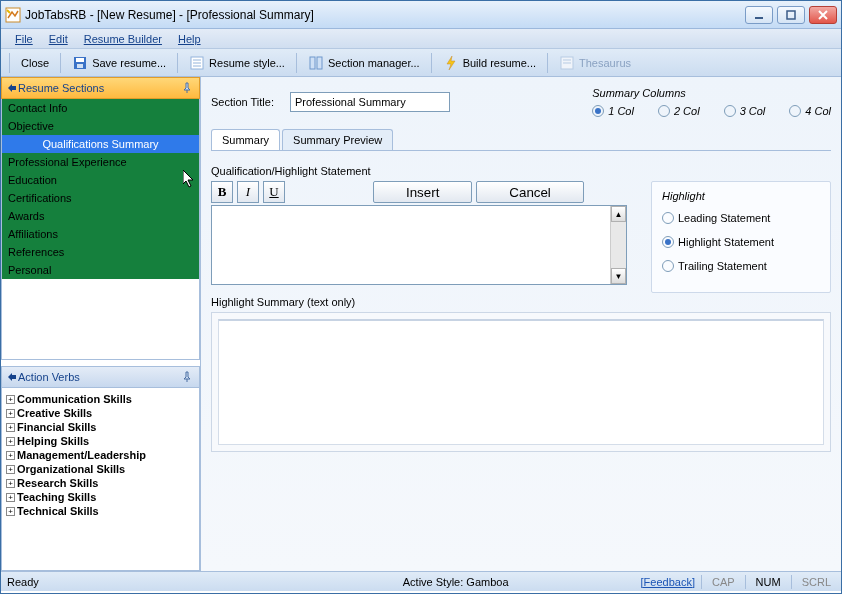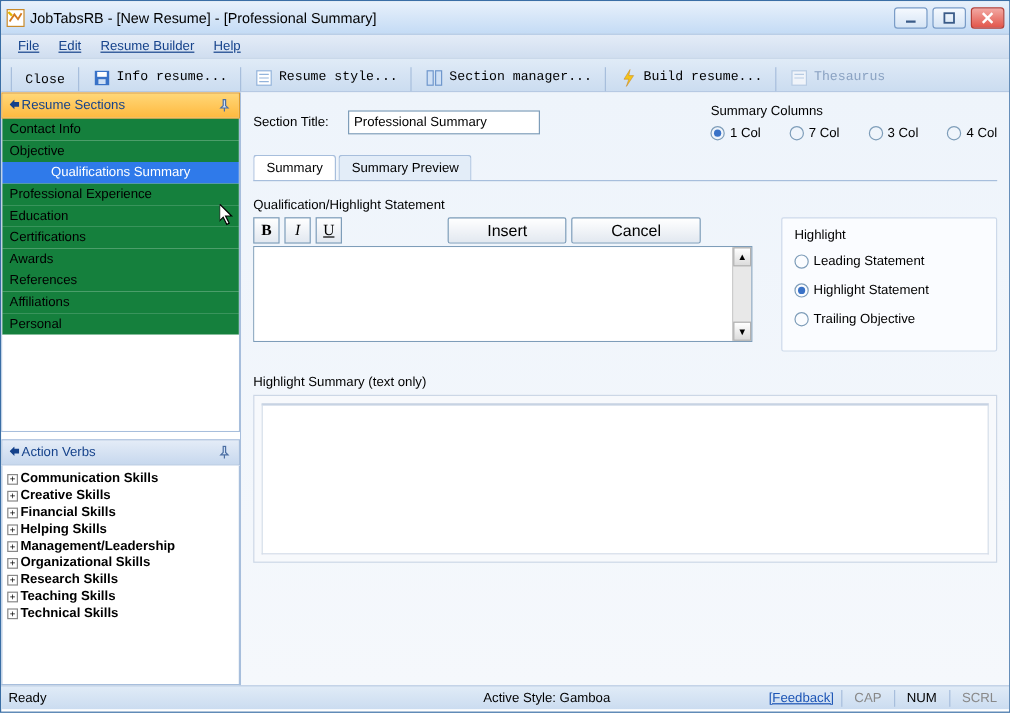--- a/index.html
+++ b/index.html
@@ -12,21 +12,21 @@
 .win-buttons { display: flex; gap: 4px; }
 .win-btn { width: 28px; height: 18px; border: 1px solid #7a9cc7; border-radius: 3px; background: linear-gradient(to bottom, #f5f9fe, #d5e4f5); display: flex; align-items: center; justify-content: center; cursor: pointer; }
 .win-btn.close { background: linear-gradient(to bottom, #f2a9a3, #e2554a); border-color:#b53f36; }
 .win-btn svg { width: 12px; height: 12px; }
 
 
 .menubar { height: 20px; background: linear-gradient(to bottom, #e4ecf7, #d0def0); display: flex; align-items: center; padding: 0 8px; gap: 4px; border-bottom: 1px solid #b5c9e2; }
 .menu-item { padding: 2px 6px; color: #15428b; text-decoration: underline; cursor: pointer; }
 
 
-.toolbar { height: 28px; background: linear-gradient(to bottom, #e0ebf7, #cbdcf0); display: flex; align-items: flex-end; padding: 0 4px; border-bottom: 1px solid #a7bedc; font-family: Liberation Mono, monospace; }
+.toolbar { height: 28px; background: linear-gradient(to bottom, #e0ebf7, #cbdcf0); display: flex; align-items: center; padding: 0 4px; border-bottom: 1px solid #a7bedc; }
 .tool-sep { width:1px; height:20px; background:#a7bedc; margin:0 4px; }
 .tool-btn { display: flex; align-items: center; padding: 2px 6px; border: 1px solid transparent; border-radius: 3px; cursor: pointer; gap: 4px; color: #000; }
 .tool-btn.disabled { color: #8aa2c2; cursor: default; }
 .tool-btn .icon { width: 16px; height: 16px; display: inline-flex; align-items: center; justify-content: center; }
 
 
 .main { display: flex; height: calc(100% - 28px - 22px - 28px - 20px); }
 
 
 .leftcol { width: 200px; border-right: 1px solid #a7bedc; display: flex; flex-direction: column; background: #fff; }
@@ -42,22 +42,22 @@
 .verbs-list { border:1px solid #a7bedc; border-top:none; padding: 4px 2px; flex:1; overflow:auto; background:#fff; }
 .verb-item { display:flex; align-items:center; gap:2px; padding:1px 2px; color:#000; cursor:pointer; font-weight: bold; }
 .verb-toggle { width:9px; height:9px; border:1px solid #888; font-size:8px; line-height:7px; text-align:center; font-weight:normal; }
 
 
 .rightcol { flex:1; padding: 10px; background: linear-gradient(to bottom, #eef4fb, #f5f8fc); display:flex; flex-direction:column; }
 .toprow { display:flex; align-items:center; gap: 16px; margin-bottom: 12px; }
 .label { color:#000; }
 .title-input { width: 160px; height: 20px; border:1px solid #7e9db9; padding: 0 4px; font-size:11px; background:#fff; }
 .summary-cols { margin-left:auto; }
-.fieldset-title { font-size:11px; margin-bottom:6px; }
-.radio-row { display:flex; gap: 24px; align-items:center; }
+.fieldset-title { font-size:11px; margin-bottom:6px;font-style:italic; }
+.radio-row { display:flex; gap: 24px; align-items:center;font-style:italic; }
 .radio-lbl { display:flex; align-items:center; gap:4px; cursor:pointer; }
 .radio { width:12px; height:12px; border:1px solid #7e9db9; border-radius:50%; display:inline-flex; align-items:center; justify-content:center; }
 .radio.checked::after { content:''; width:6px; height:6px; background:#3972c7; border-radius:50%; }
 
 .tabs { display:flex; border-bottom:1px solid #a7bedc; margin-bottom:14px; }
 .tab { padding: 4px 10px; border:1px solid #a7bedc; border-bottom:none; margin-right:2px; background:#e3edf8; cursor:pointer; border-radius:3px 3px 0 0; }
 .tab.active { background:#fff; }
 
 .group-label { margin-bottom: 4px; }
 .editor-row { display:flex; gap: 24px; }
@@ -68,21 +68,21 @@
 .textarea-wrap { position:relative; border:1px solid #7e9db9; height: 80px; background:#fff; display:flex; }
 .textarea { flex:1; border:none; resize:none; font-size:11px; padding:2px; }
 .vscroll { width:16px; background:#e8e8e8; border-left:1px solid #ccc; display:flex; flex-direction:column; }
 .vscroll .arr { height:16px; background:linear-gradient(to bottom,#fff,#dcdcdc); border:1px solid #b0b0b0; margin:0; display:flex; align-items:center; justify-content:center; font-size:8px; }
 .vscroll .track { flex:1; }
 
 .highlight-box { width: 180px; border:1px solid #cdd9ea; padding: 8px 10px; background:#fafcff; border-radius:2px; }
 .highlight-box .fieldset-title { margin-bottom:10px; }
 .highlight-box .radio-lbl { margin-bottom:12px; }
 
-.highlight-summary { margin-top: 20px; }
+.highlight-summary { margin-top: 3px; }
 .big-textarea { margin-top: 4px; border:1px solid #ccd7e6; background:#f7f9fc; height: 140px; padding: 6px; }
 .big-textarea-inner { width:100%; height:100%; border:1px solid #d4dde9; border-top:2px solid #c7d3e3; background:#fff; }
 
 
 .statusbar { height:20px; border-top:1px solid #a7bedc; background:linear-gradient(to bottom,#e0ebf7,#cbdcf0); display:flex; align-items:center; padding:0 6px; gap:6px; }
 .status-left { flex:0 0 auto; }
 .status-mid { margin-left: auto; text-align: right; }
 .status-link { color:#1b54b5; text-decoration:underline; cursor:pointer; }
 .status-ind { padding:0 4px; color:#888; }
 .status-ind.on { color:#000; }
@@ -135,21 +135,21 @@
     </div>
   <span class="tool-sep"></span>
   <div class="tool-btn">
     <span class="icon">
         <svg viewBox="0 0 16 16">
           <rect x="2" y="2" width="12" height="12" fill="#3972c7"></rect>
           <rect x="4" y="3" width="8" height="4" fill="#fff"></rect>
           <rect x="5" y="9" width="6" height="4" fill="#cfe0f5"></rect>
         </svg>
       </span>
-    <span>Info resume...</span>
+    <span>Save resume...</span>
   </div>
   <span class="tool-sep"></span>
   <div class="tool-btn">
     <span class="icon">
         <svg viewBox="0 0 16 16">
           <rect x="2" y="2" width="12" height="12" fill="#fff" stroke="#94b4db"></rect>
           <line x1="4" y1="5" x2="12" y2="5" stroke="#94b4db"></line>
           <line x1="4" y1="8" x2="12" y2="8" stroke="#94b4db"></line>
           <line x1="4" y1="11" x2="12" y2="11" stroke="#94b4db"></line>
         </svg>
@@ -203,22 +203,22 @@
           </svg></span>
     </div>
     <div class="sections-list" id="sections-list">
         <div class="section-item">Contact Info</div>
         <div class="section-item">Objective</div>
         <div class="section-item selected">Qualifications Summary</div>
         <div class="section-item">Professional Experience</div>
         <div class="section-item">Education</div>
         <div class="section-item">Certifications</div>
         <div class="section-item">Awards</div>
+        <div class="section-item">Affiliations</div>
         <div class="section-item">References</div>
-        <div class="section-item">Affiliations</div>
         <div class="section-item">Personal</div>
         <div class="section-spacer"></div>
       </div>
 
     <div class="verbs-panel">
       <div class="panel-header blue">
         <span class="icon" style="margin-right:2px;">
           <svg width="8" height="8" viewBox="0 0 8 8">
               <path d="M0 4 L4 0 L4 2 L8 2 L8 6 L4 6 L4 8 Z" fill="#15428b"></path>
             </svg>
@@ -275,21 +275,21 @@
       <input class="title-input" value="Professional Summary" style="">
       <div class="summary-cols">
         <div class="fieldset-title">Summary Columns</div>
         <div class="radio-row" id="cols-row">
             <label class="radio-lbl">
               <span class="radio checked"></span>
               <span>1 Col</span>
             </label>
             <label class="radio-lbl">
               <span class="radio"></span>
-              <span>7 Col</span>
+              <span>2 Col</span>
             </label>
             <label class="radio-lbl">
               <span class="radio"></span>
               <span>3 Col</span>
             </label>
             <label class="radio-lbl">
               <span class="radio"></span>
               <span>4 Col</span>
             </label>
           </div>
@@ -333,21 +333,21 @@
             <label class="radio-lbl">
               <span class="radio"></span>
               <span>Leading Statement</span>
             </label>
             <label class="radio-lbl">
               <span class="radio checked"></span>
               <span>Highlight Statement</span>
             </label>
             <label class="radio-lbl">
               <span class="radio"></span>
-              <span>Trailing Objective</span>
+              <span>Trailing Statement</span>
             </label>
           </div>
       </div>
     </div>
 
     <div class="highlight-summary">
       <div class="group-label">Highlight Summary (text only)</div>
       <div class="big-textarea">
         <div class="big-textarea-inner"></div>
       </div>

